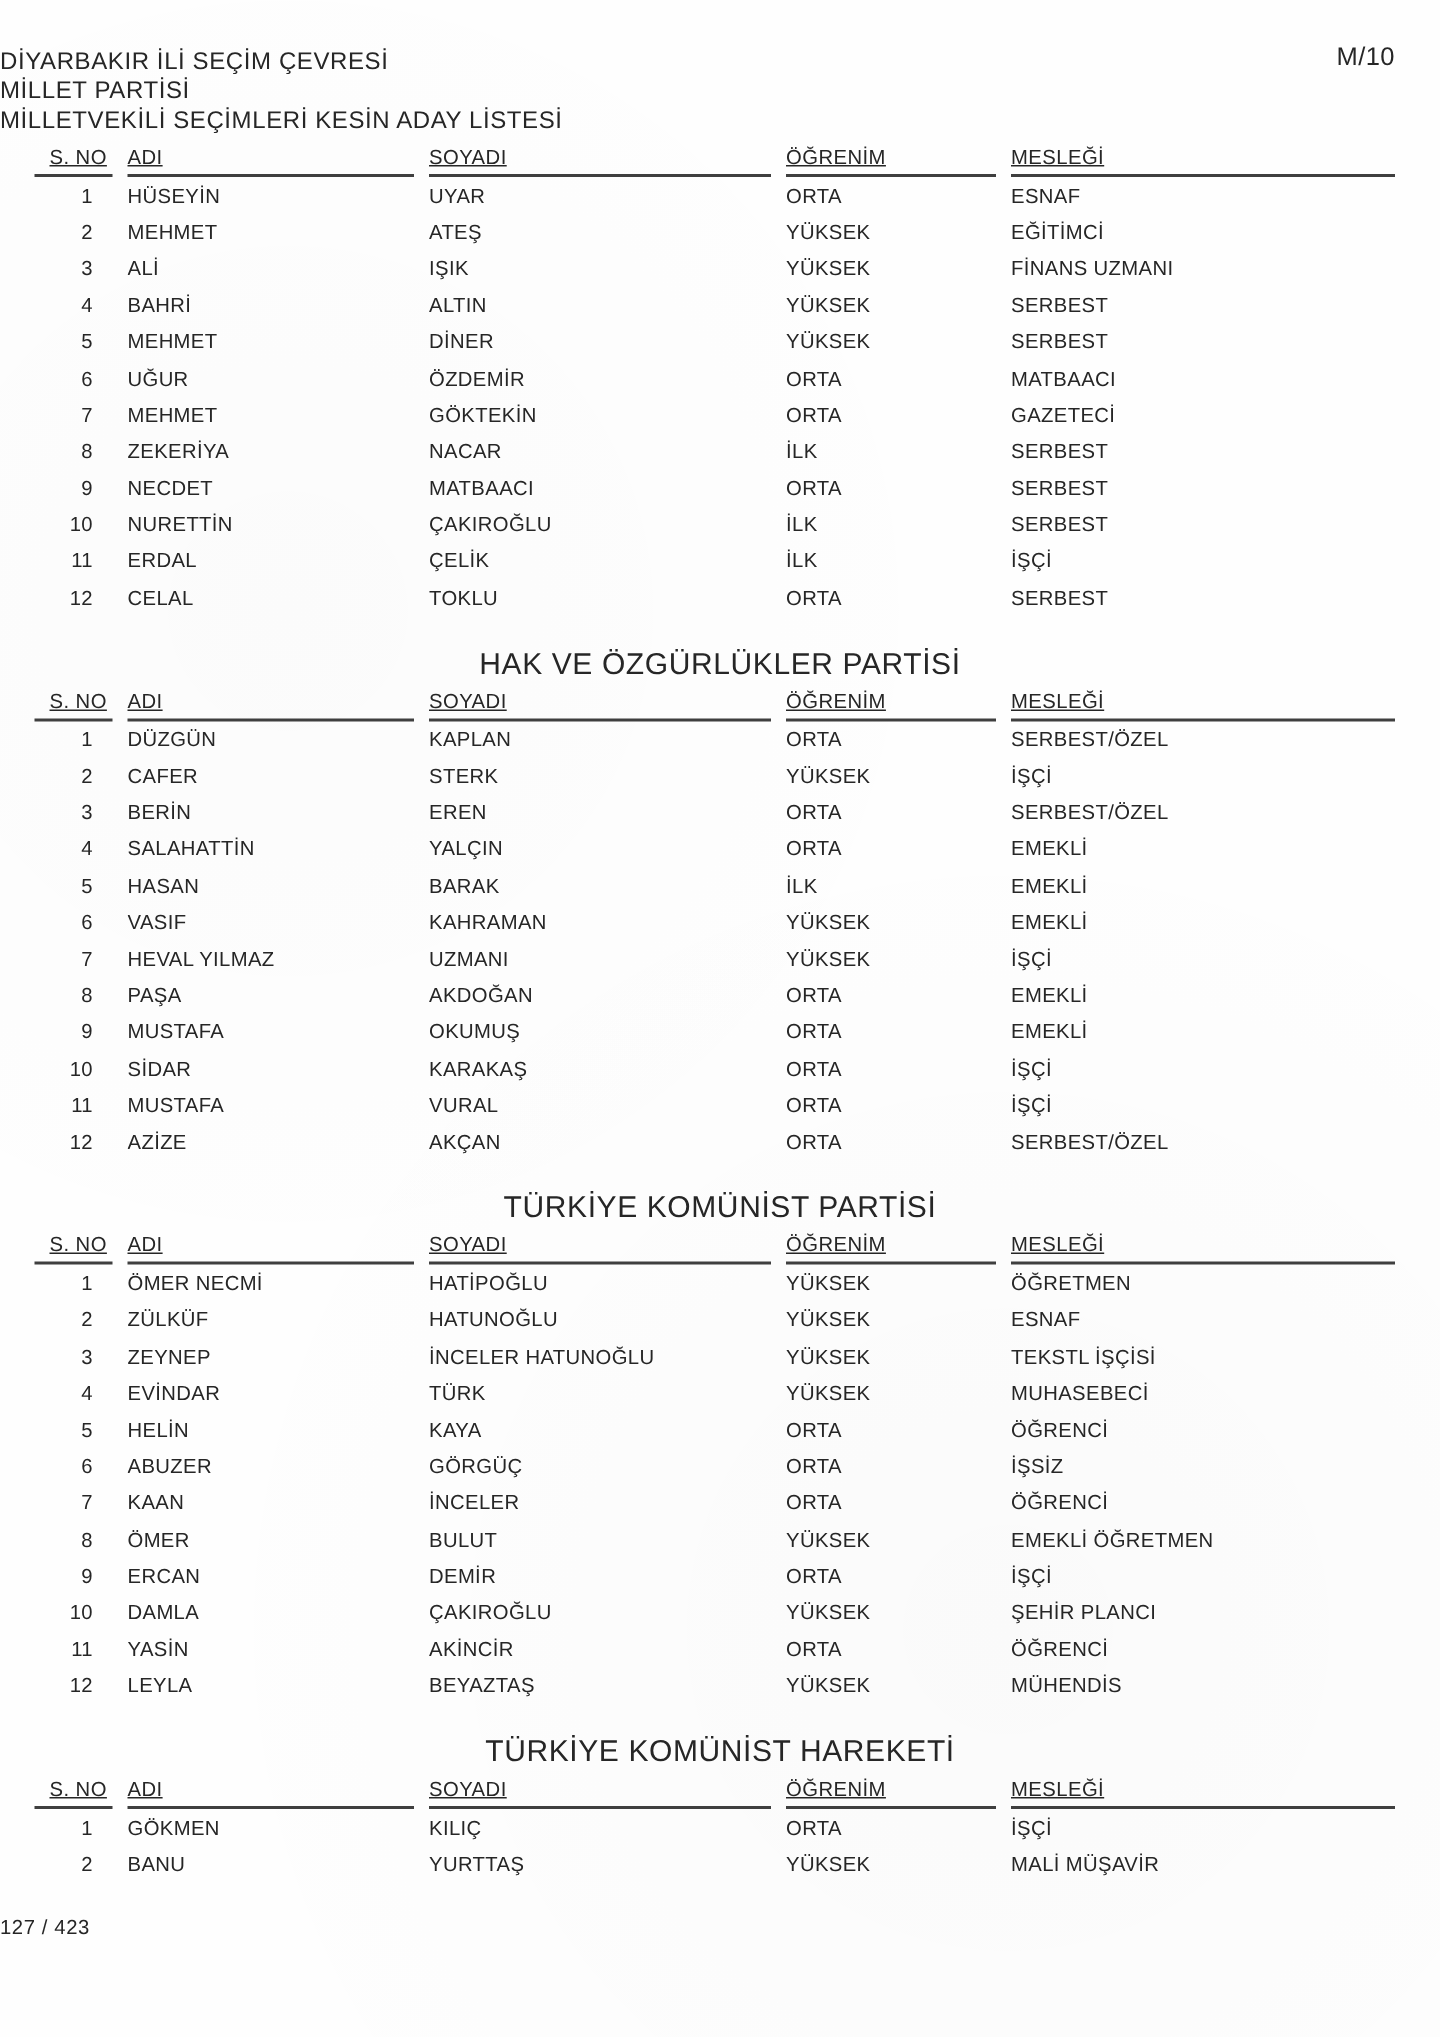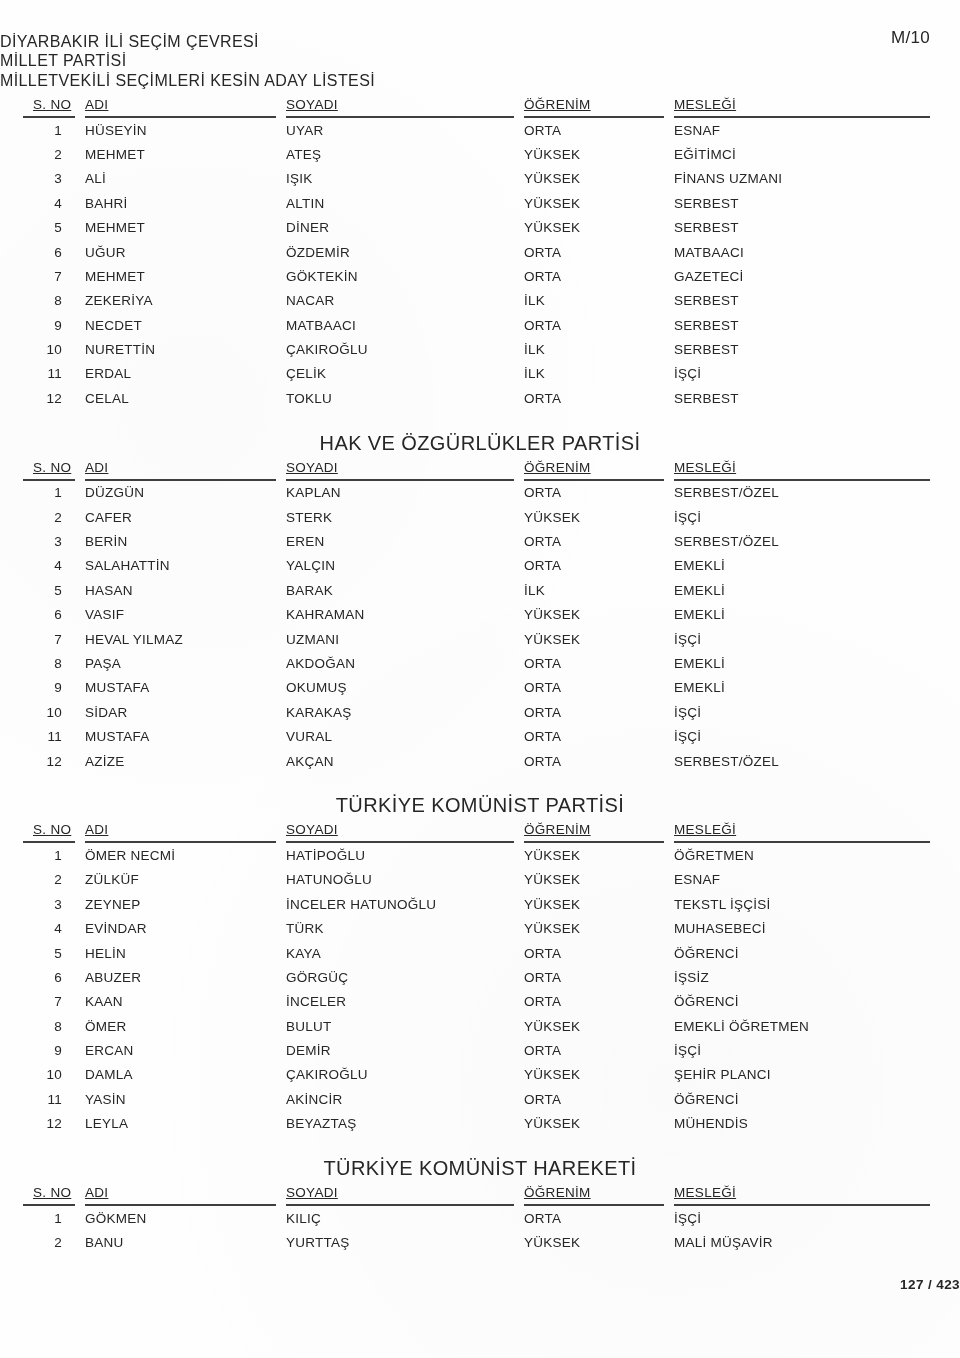--- a/index.html
+++ b/index.html
@@ -78,24 +78,23 @@
     font-size: 13.5px;
     vertical-align: middle;
     padding: 0;
     letter-spacing: 0.25px;
     white-space: nowrap;
     overflow: hidden;
   }
   table.ctable td.c0 { text-align: right; padding-right: 23px; }
   .footer {
     margin-top: 22px;
-    text-align: right;
+    text-align: left;
     font-size: 13.5px;
     letter-spacing: 0.4px;
-    font-weight: bold;
   }
 </style>
 </head>
 <body>
 
 <div class="page">
 
   <div class="page-code">M/10</div>
 
   <div class="title-block">

